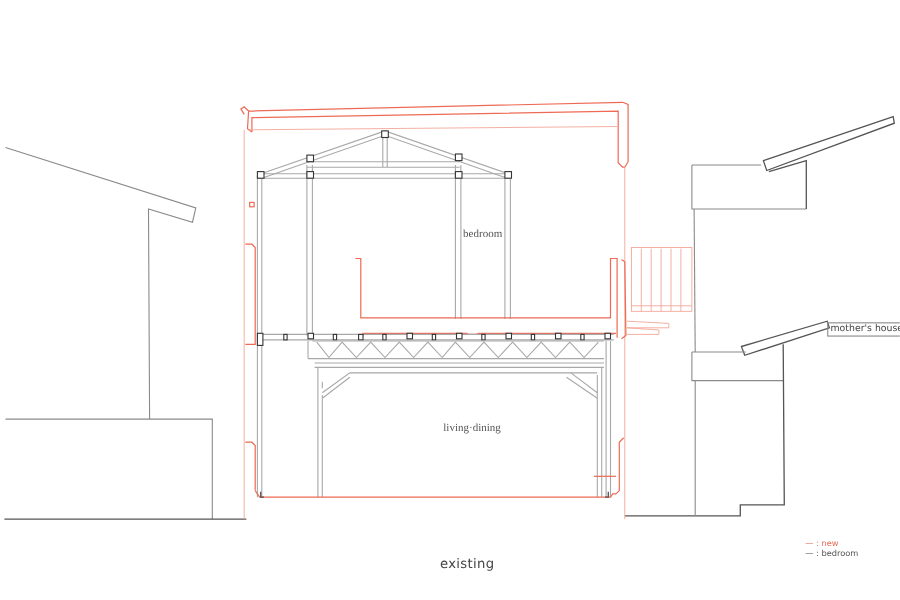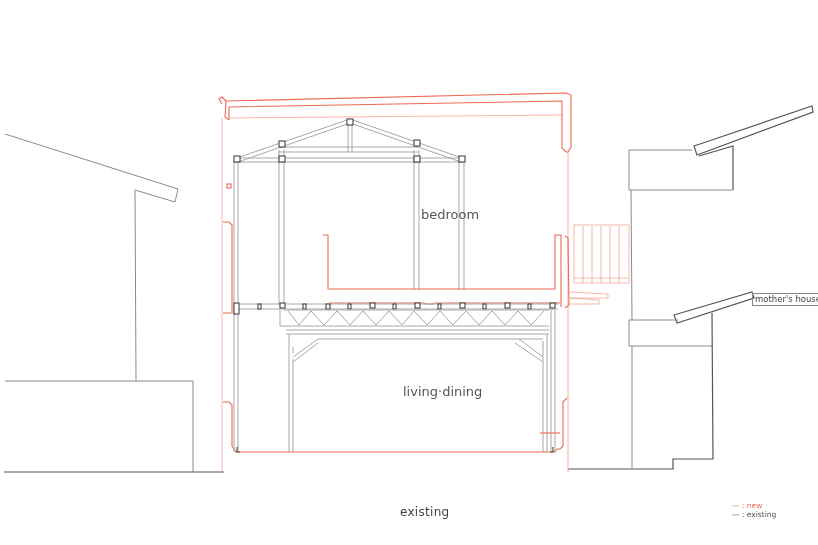--- a/index.html
+++ b/index.html
@@ -1,20 +1,20 @@
 <!DOCTYPE html>
 <html><head>
 <meta charset="utf-8">
 <style>
   html, body { margin: 0; padding: 0; background: #ffffff; }
   body { width: 818px; height: 545px; position: relative; overflow: hidden;
          font-family: "DejaVu Sans", sans-serif; }
   svg.drawing { position: absolute; left: 0; top: 0; }
   .lbl { position: absolute; color: #555; white-space: nowrap; }
-  .room { font-size: 13px; }
+  .room { font-size: 10px; font-family: Liberation Serif, serif; }
   .title { font-size: 12px; color: #444; letter-spacing: 0.3px; }
   .tag { font-size: 8.5px; border: 1px solid #888; padding: 0 2px; line-height: 11px; color: #444; }
   .legend { font-size: 7.5px; line-height: 9px; }
   .legend .new { color: #e86a55; }
   .legend .ex { color: #555; }
   .ex-line { stroke: #8a8a8a; stroke-width: 1; fill: none; }
   .ex-dark { stroke: #555; stroke-width: 1.2; fill: none; }
   .new-line { stroke: #ee6a55; stroke-width: 1.1; fill: none; }
   .new-thin { stroke: #f2a596; stroke-width: 0.8; fill: none; }
   .frame { stroke: #a8a8a8; stroke-width: 1; fill: none; }
@@ -152,16 +152,16 @@
     <polyline class="new-thin" points="570,292 608,294 608,298 570,298"></polyline>
     <polyline class="new-thin" points="570,298 599,300 599,304 570,304"></polyline>
   </g>
 </svg>
 
 <div class="lbl room" style="left:421px; top:207px;">bedroom</div>
 <div class="lbl room" style="left:371px; top:384px;padding-left:32px;">living·dining</div>
 <div class="lbl tag" style="left:752px; top:293px;">mother's house</div>
 <div class="lbl title" style="left:400px; top:505px;">existing</div>
 
-<div class="lbl legend" style="left:732px; top:489px;margin-top:12px;">
+<div class="lbl legend" style="left:732px; top:489px;">
   <div class="new">— : new</div>
-  <div class="ex">— : existing</div>
+  <div class="ex">— : bedroom</div>
 </div>
 
 </body></html>

